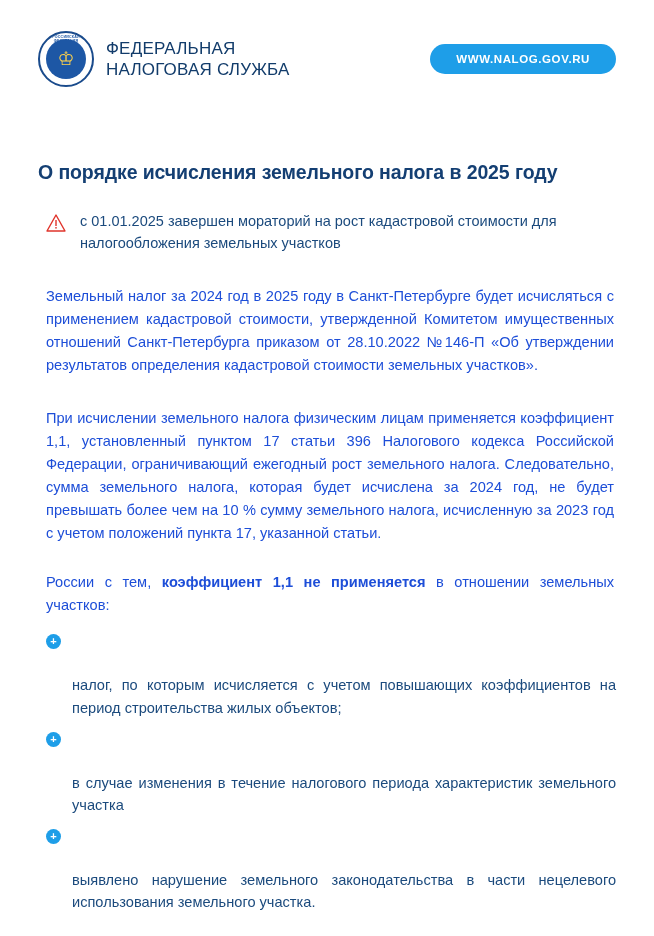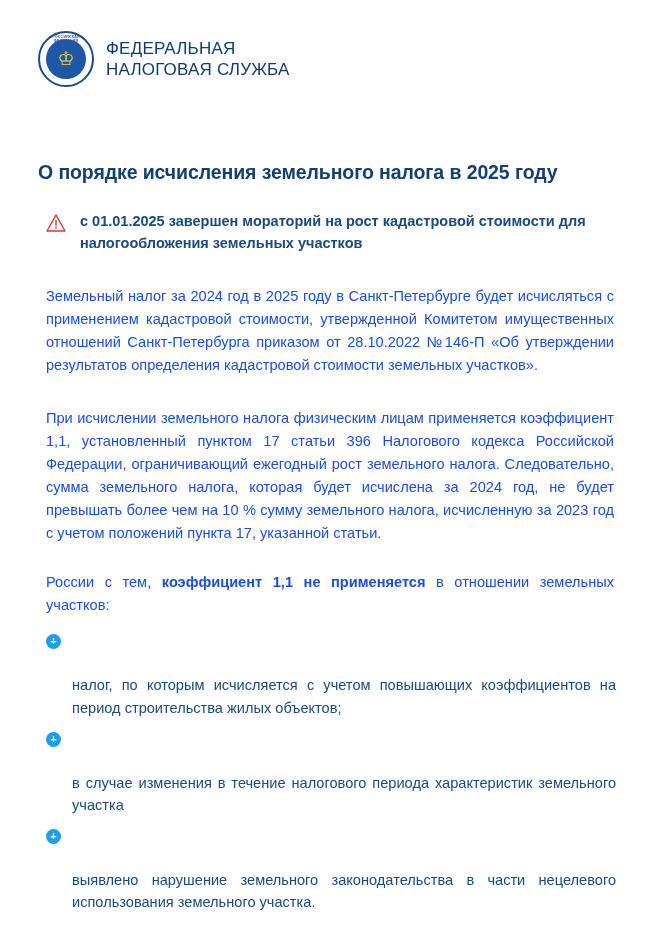--- a/index.html
+++ b/index.html
@@ -114,21 +114,20 @@
     padding-left: 8px;
   }
   .warn-icon {
     flex: 0 0 auto;
     margin-top: 3px;
   }
   .warning-text {
     font-size: 14.5px;
     line-height: 1.5;
     color: #1b4a7d;
-    font-weight: bold;
   }
 
   
   .para {
     margin-top: 30px;
     font-size: 14.6px;
     line-height: 1.58;
     text-align: justify;
     color: #1d4ed8;
     padding-left: 8px;
@@ -246,20 +245,21 @@
         <div class="emblem-arc">РОССИЙСКАЯ ФЕДЕРАЦИЯ</div>
         <div class="emblem-inner">
           <span class="emblem-eagle">♔</span>
         </div>
       </div>
       <div class="brand-text">
         <div>ФЕДЕРАЛЬНАЯ</div>
         <div>НАЛОГОВАЯ СЛУЖБА</div>
       </div>
     </div>
+    <div class="site-pill">WWW.NALOG.GOV.RU</div>
   </div>
 
   <div class="doc-title">О порядке исчисления земельного налога в 2025 году</div>
 
   <div class="warning">
     <span class="warn-icon">
       <svg width="20" height="18" viewBox="0 0 20 18" aria-hidden="true">
         <path d="M10 1 L19 17 L1 17 Z" fill="none" stroke="#e0342b" stroke-width="1.4" stroke-linejoin="round"></path>
         <rect x="9.3" y="6" width="1.4" height="6" fill="#e0342b"></rect>
         <rect x="9.3" y="13" width="1.4" height="1.6" fill="#e0342b"></rect>

